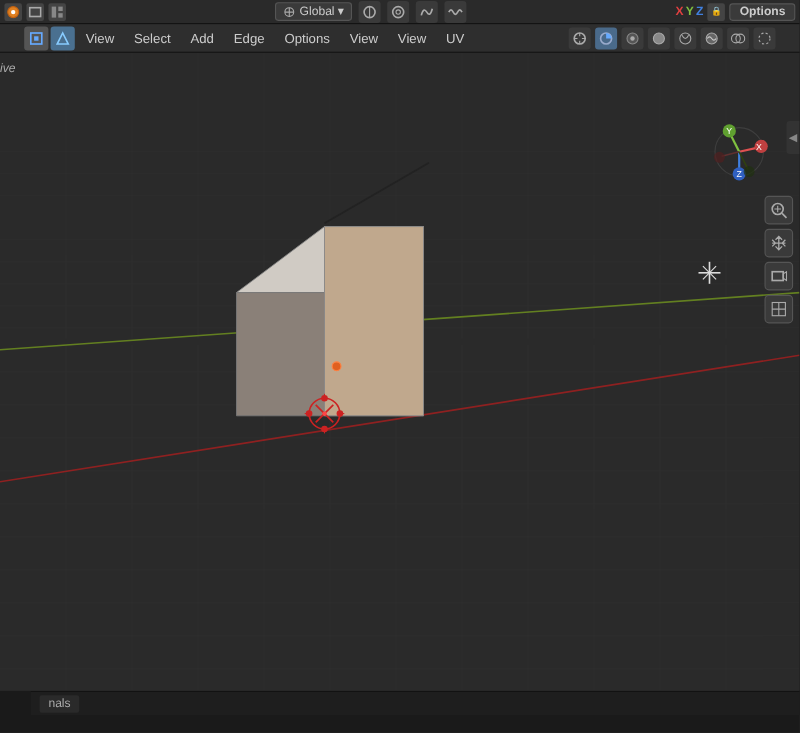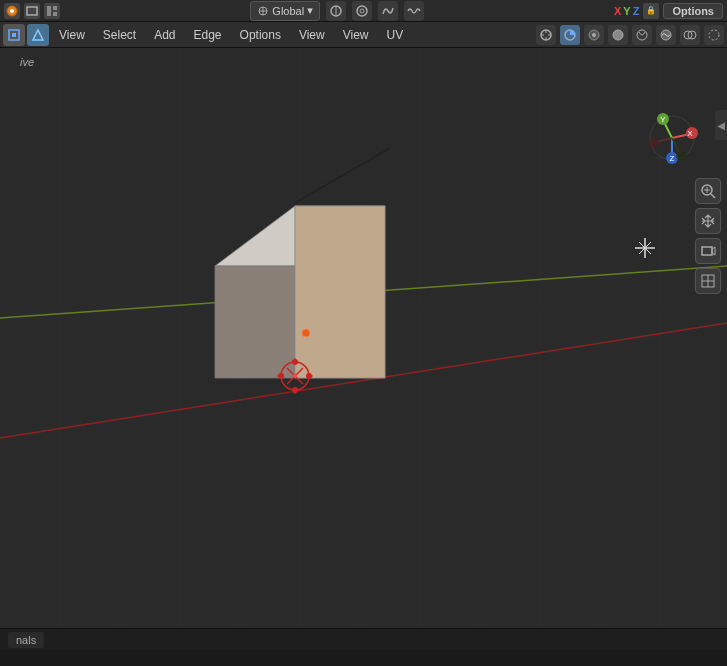--- a/index.html
+++ b/index.html
@@ -22,20 +22,21 @@
     .sys-icon {
       width: 16px; height: 16px;
       background: #444;
       border-radius: 2px;
       display: flex; align-items: center; justify-content: center;
       font-size: 8px; color: #aaa;
     }
     .system-bar-center {
       flex: 1;
       display: flex;
+      align-items: center;
       justify-content: center;
       gap: 6px;
     }
     .transform-selector {
       background: #3a3a3a;
       border: 1px solid #555;
       border-radius: 3px;
       padding: 1px 6px;
       font-size: 11px;
       color: #ccc;
@@ -62,21 +63,21 @@
       cursor: pointer;
       font-weight: bold;
     }
 
     
     .menu-bar {
       height: 26px;
       background: #2e2e2e;
       display: flex;
       align-items: center;
-      padding: 0 3px;
+      padding: 0 22px;
       gap: 2px;
       border-bottom: 1px solid #111;
     }
     .menu-item {
       padding: 2px 8px;
       font-size: 12px;
       color: #ccc;
       cursor: pointer;
       border-radius: 3px;
     }
@@ -105,21 +106,21 @@
     
     .grid-canvas {
       position: absolute;
       top: 0; left: 0;
       width: 100%; height: 100%;
     }
 
     
     .perspective-label {
       position: absolute;
-      top: 8px; left: 20px;
+      top: 8px; left: 0;
       font-size: 11px;
       color: #aaa;
       font-style: italic;
     }
 
     
     .right-toolbar {
       position: absolute;
       top: 130px; right: 6px;
       display: flex;
@@ -136,20 +137,21 @@
     }
 
     
     .status-bar {
       height: 22px;
       background: #1e1e1e;
       display: flex;
       align-items: center;
       padding: 0 8px;
       border-top: 1px solid #111;
+      margin-left: 28px;
     }
     .status-left {
       background: #2a2a2a;
       padding: 2px 8px;
       border-radius: 2px;
       font-size: 11px;
       color: #aaa;
     }
     .status-center {
       flex: 1;

